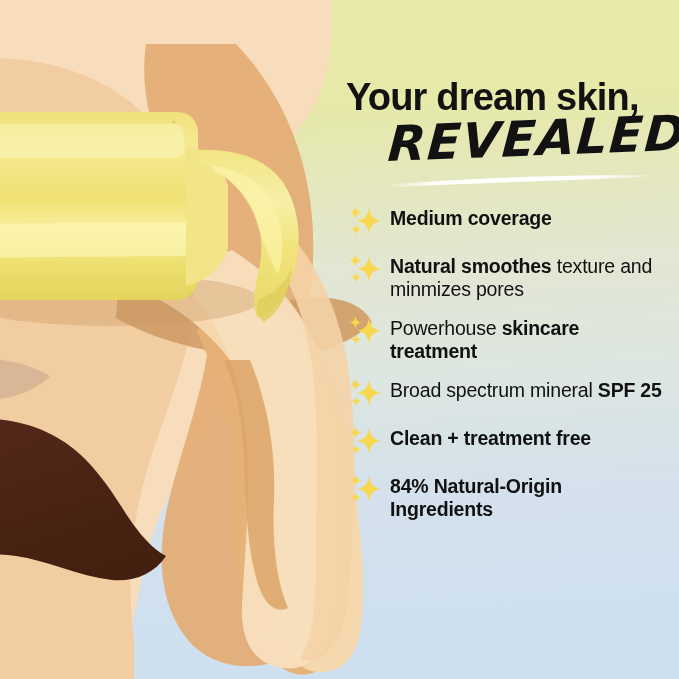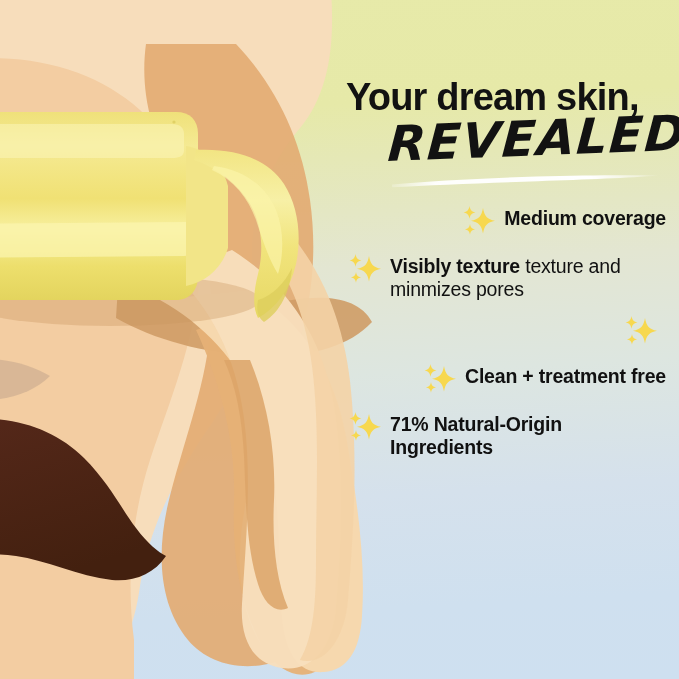--- a/index.html
+++ b/index.html
@@ -83,21 +83,20 @@
     margin: 18px 0 0 0;
     padding: 0;
     list-style: none;
   }
   .bullet {
     position: relative;
     display: flex;
     align-items: flex-start;
     margin-bottom: 13px;
     min-height: 30px;
-    justify-content: flex-end;
   }
   .sparkle {
     flex: 0 0 auto;
     width: 38px;
     height: 34px;
     margin-top: 1px;
     margin-right: 6px;
   }
   .bullet-text {
     color: #111111;
@@ -325,50 +324,63 @@
       </li>
 
 
       <li class="bullet">
         <svg class="sparkle" viewBox="0 0 38 34">
           <path d="M23,3 C24.4,11.2 27.3,14.3 35,15.8 C27.3,17.3 24.4,20.4 23,28.6 C21.6,20.4 18.7,17.3 11,15.8 C18.7,14.3 21.6,11.2 23,3 Z" fill="#f7d84f"></path>
           <path d="M9.5,1 C10.2,5.1 11.6,6.6 15.4,7.4 C11.6,8.1 10.2,9.7 9.5,13.8 C8.8,9.7 7.4,8.1 3.6,7.4 C7.4,6.6 8.8,5.1 9.5,1 Z" fill="#f7d84f"></path>
           <path d="M10,19 C10.6,22.4 11.8,23.7 15,24.4 C11.8,25 10.6,26.3 10,29.7 C9.4,26.3 8.2,25 5,24.4 C8.2,23.7 9.4,22.4 10,19 Z" fill="#f7d84f"></path>
         </svg>
         <div class="bullet-text">
-          <b>Visibly texture</b><span> texture and minmizes pores</span>
-        </div>
-      </li>
-
-      <li class="bullet">
-        <svg class="sparkle" viewBox="0 0 38 34">
-          <path d="M23,3 C24.4,11.2 27.3,14.3 35,15.8 C27.3,17.3 24.4,20.4 23,28.6 C21.6,20.4 18.7,17.3 11,15.8 C18.7,14.3 21.6,11.2 23,3 Z" fill="#f7d84f"></path>
-          <path d="M9.5,1 C10.2,5.1 11.6,6.6 15.4,7.4 C11.6,8.1 10.2,9.7 9.5,13.8 C8.8,9.7 7.4,8.1 3.6,7.4 C7.4,6.6 8.8,5.1 9.5,1 Z" fill="#f7d84f"></path>
-          <path d="M10,19 C10.6,22.4 11.8,23.7 15,24.4 C11.8,25 10.6,26.3 10,29.7 C9.4,26.3 8.2,25 5,24.4 C8.2,23.7 9.4,22.4 10,19 Z" fill="#f7d84f"></path>
-        </svg>
-      </li>
-
+          <b>Natural smoothes</b><span> texture and minmizes pores</span>
+        </div>
+      </li>
+
+      <li class="bullet">
+        <svg class="sparkle" viewBox="0 0 38 34">
+          <path d="M23,3 C24.4,11.2 27.3,14.3 35,15.8 C27.3,17.3 24.4,20.4 23,28.6 C21.6,20.4 18.7,17.3 11,15.8 C18.7,14.3 21.6,11.2 23,3 Z" fill="#f7d84f"></path>
+          <path d="M9.5,1 C10.2,5.1 11.6,6.6 15.4,7.4 C11.6,8.1 10.2,9.7 9.5,13.8 C8.8,9.7 7.4,8.1 3.6,7.4 C7.4,6.6 8.8,5.1 9.5,1 Z" fill="#f7d84f"></path>
+          <path d="M10,19 C10.6,22.4 11.8,23.7 15,24.4 C11.8,25 10.6,26.3 10,29.7 C9.4,26.3 8.2,25 5,24.4 C8.2,23.7 9.4,22.4 10,19 Z" fill="#f7d84f"></path>
+        </svg>
+        <div class="bullet-text">
+          <span>Powerhouse </span><b>skincare treatment</b>
+        </div>
+      </li>
+
+      <li class="bullet">
+        <svg class="sparkle" viewBox="0 0 38 34">
+          <path d="M23,3 C24.4,11.2 27.3,14.3 35,15.8 C27.3,17.3 24.4,20.4 23,28.6 C21.6,20.4 18.7,17.3 11,15.8 C18.7,14.3 21.6,11.2 23,3 Z" fill="#f7d84f"></path>
+          <path d="M9.5,1 C10.2,5.1 11.6,6.6 15.4,7.4 C11.6,8.1 10.2,9.7 9.5,13.8 C8.8,9.7 7.4,8.1 3.6,7.4 C7.4,6.6 8.8,5.1 9.5,1 Z" fill="#f7d84f"></path>
+          <path d="M10,19 C10.6,22.4 11.8,23.7 15,24.4 C11.8,25 10.6,26.3 10,29.7 C9.4,26.3 8.2,25 5,24.4 C8.2,23.7 9.4,22.4 10,19 Z" fill="#f7d84f"></path>
+        </svg>
+        <div class="bullet-text">
+          <span>Broad spectrum mineral </span><b>SPF 25</b>
+        </div>
+      </li>
 
       <li class="bullet">
         <svg class="sparkle" viewBox="0 0 38 34">
           <path d="M23,3 C24.4,11.2 27.3,14.3 35,15.8 C27.3,17.3 24.4,20.4 23,28.6 C21.6,20.4 18.7,17.3 11,15.8 C18.7,14.3 21.6,11.2 23,3 Z" fill="#f7d84f"></path>
           <path d="M9.5,1 C10.2,5.1 11.6,6.6 15.4,7.4 C11.6,8.1 10.2,9.7 9.5,13.8 C8.8,9.7 7.4,8.1 3.6,7.4 C7.4,6.6 8.8,5.1 9.5,1 Z" fill="#f7d84f"></path>
           <path d="M10,19 C10.6,22.4 11.8,23.7 15,24.4 C11.8,25 10.6,26.3 10,29.7 C9.4,26.3 8.2,25 5,24.4 C8.2,23.7 9.4,22.4 10,19 Z" fill="#f7d84f"></path>
         </svg>
         <div class="bullet-text">
           <b>Clean + treatment free</b><span></span>
         </div>
       </li>
 
       <li class="bullet">
         <svg class="sparkle" viewBox="0 0 38 34">
           <path d="M23,3 C24.4,11.2 27.3,14.3 35,15.8 C27.3,17.3 24.4,20.4 23,28.6 C21.6,20.4 18.7,17.3 11,15.8 C18.7,14.3 21.6,11.2 23,3 Z" fill="#f7d84f"></path>
           <path d="M9.5,1 C10.2,5.1 11.6,6.6 15.4,7.4 C11.6,8.1 10.2,9.7 9.5,13.8 C8.8,9.7 7.4,8.1 3.6,7.4 C7.4,6.6 8.8,5.1 9.5,1 Z" fill="#f7d84f"></path>
           <path d="M10,19 C10.6,22.4 11.8,23.7 15,24.4 C11.8,25 10.6,26.3 10,29.7 C9.4,26.3 8.2,25 5,24.4 C8.2,23.7 9.4,22.4 10,19 Z" fill="#f7d84f"></path>
         </svg>
         <div class="bullet-text">
-          <b>71% Natural-Origin Ingredients</b><span></span>
+          <b>84% Natural-Origin Ingredients</b><span></span>
         </div>
       </li>
 
     </ul>
   </div>
 </div>
 
 </body></html>

